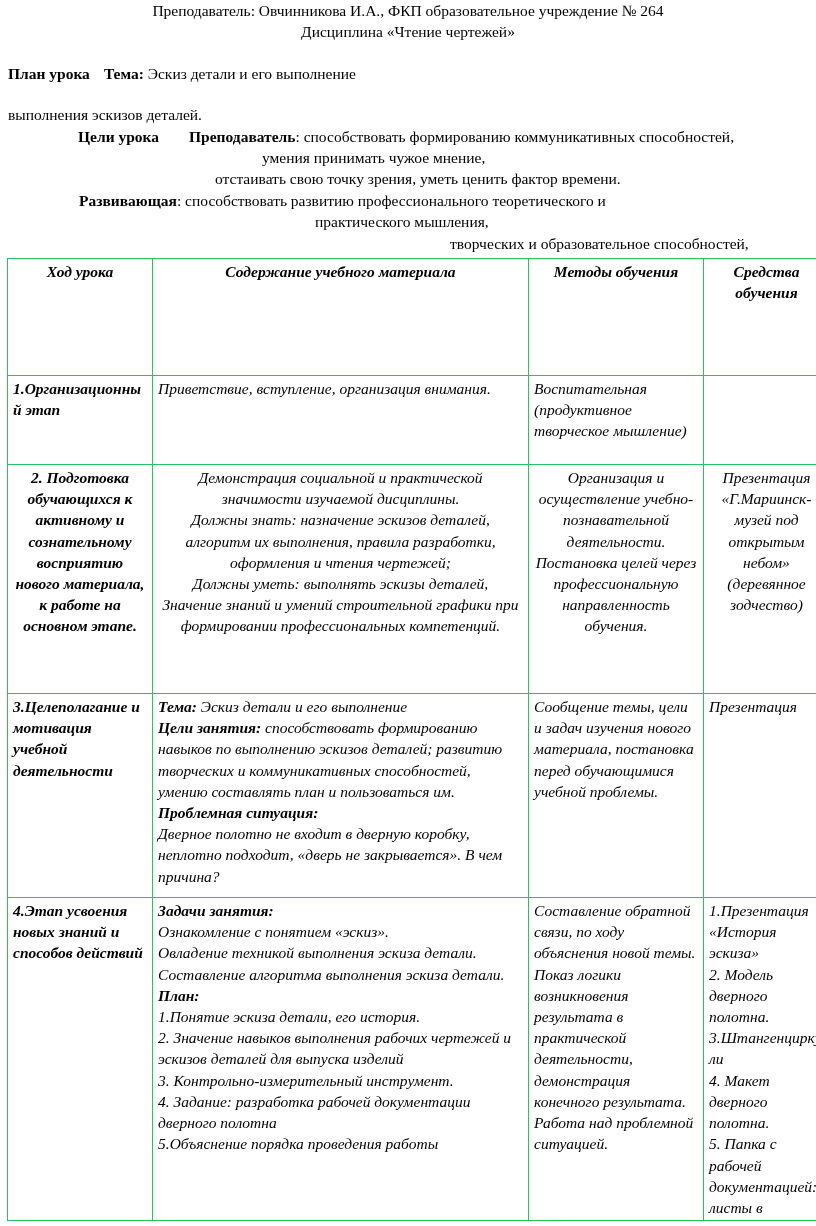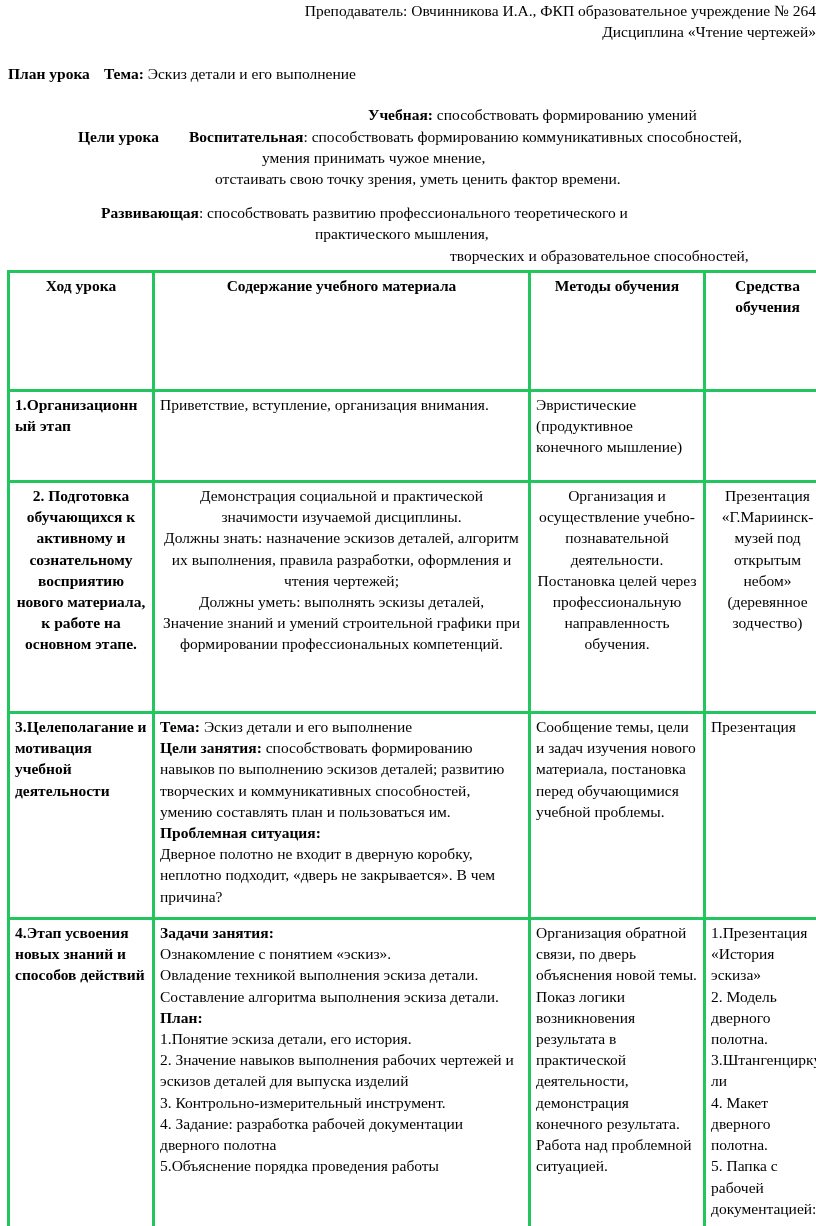--- a/index.html
+++ b/index.html
@@ -3,43 +3,44 @@
 <meta charset="utf-8">
 <style>
   html,body{margin:0;padding:0;background:#fff;}
   body{
     width:816px;height:1226px;overflow:hidden;
     font-family:"Liberation Serif", serif;
     font-size:15.5px;color:#000;
   }
   .page{width:816px;height:1226px;overflow:hidden;position:relative;}
   .line{line-height:21.4px;min-height:21.4px;padding-left:8px;white-space:nowrap;}
-  .center{text-align:right;padding-left:0;}
+  .center{text-align:center;padding-left:0;}
   .blank{height:20px;}
   .bold{font-weight:bold;}
   .ind-edu{padding-left:368px;}
   .ind-goals{padding-left:78px;}
   .ind-vosp2{padding-left:262px;}
   .ind-vosp3{padding-left:215px;}
-  .ind-razv{padding-left:101px;margin-top:12px;}
+  .ind-razv{padding-left:79px;}
   .ind-razv2{padding-left:315px;}
   .ind-razv3{padding-left:450px;}
   .ind-razv4{padding-left:250px;}
   .gap-sm{display:inline-block;width:14px;}
   .gap-md{display:inline-block;width:30px;}
   table.lesson-table{
     border-collapse:collapse;table-layout:fixed;
     width:822px;margin-left:7px;margin-top:4px;
   }
   .lesson-table td{
-    border:3px solid #22c55e;
+    border:1px solid #22c55e;
     vertical-align:top;
     padding:2px 5px 2px 5px;
     overflow-wrap:break-word;
     line-height:21.2px;
+    font-style:italic;
   }
   .c1{width:145px}.c2{width:376px}.c3{width:175px}.c4{width:126px}
   .hdr-row td{height:112px;font-weight:bold;text-align:center;}
   .r1 td{height:84px;}
   .r2 td{height:224px;text-align:center;}
   .r3 td{height:199px;}
   .r4 td{height:314px;}
   td.stage{font-weight:bold;margin-top:28px;}
   .para{margin:0;}
 </style>
@@ -51,27 +52,24 @@
   <div class="line center">Преподаватель: Овчинникова И.А., ФКП образовательное учреждение № 264</div>
   <div class="line center">Дисциплина «Чтение чертежей»</div>
   <div class="blank"></div>
 
   <div class="line">
     <span class="bold">План урока</span><span class="gap-sm"></span><span class="bold">Тема:</span>
     <span>Эскиз детали и его выполнение</span>
   </div>
   <div class="blank"></div>
 
-  <div class="line ind-edu">
-    <span class="bold">Учебная:</span>
-    <span>способствовать формированию умений</span>
-  </div>
+  <div class="line">выполнения эскизов деталей.</div>
 
   <div class="line ind-goals">
-    <span class="bold">Цели урока</span><span class="gap-md"></span><span class="bold">Воспитательная</span><span>: способствовать формированию коммуникативных способностей,</span>
+    <span class="bold">Цели урока</span><span class="gap-md"></span><span class="bold">Преподаватель</span><span>: способствовать формированию коммуникативных способностей,</span>
   </div>
   <div class="line ind-vosp2">умения принимать чужое мнение,</div>
   <div class="line ind-vosp3">отстаивать свою точку зрения, уметь ценить фактор времени.</div>
 
   <div class="line ind-razv">
     <span class="bold">Развивающая</span><span>: способствовать развитию  профессионального теоретического и</span>
   </div>
   <div class="line ind-razv2">практического мышления,</div>
   <div class="line ind-razv3">творческих и    образовательное способностей,</div>
 
@@ -87,21 +85,21 @@
         <tr class="hdr-row">
       <td>Ход урока</td>
       <td>Содержание учебного материала</td>
       <td>Методы обучения</td>
       <td>Средства обучения</td>
     </tr>
 
     <tr class="r1">
       <td class="stage">1.Организационный этап</td>
       <td>Приветствие, вступление, организация внимания.</td>
-      <td>Эвристические (продуктивное конечного мышление)</td>
+      <td>Воспитательная (продуктивное творческое мышление)</td>
       <td></td>
     </tr>
 
     <tr class="r2">
       <td class="stage">2. Подготовка обучающихся к активному и сознательному восприятию нового материала, к работе на основном этапе.</td>
       <td>
         <div class="para">Демонстрация социальной и практической значимости изучаемой дисциплины.</div>
         <div class="para">Должны знать: назначение эскизов деталей, алгоритм их выполнения, правила разработки, оформления и чтения чертежей;</div>
         <div class="para">Должны уметь: выполнять эскизы деталей,</div>
         <div class="para">Значение знаний  и умений строительной графики при формировании профессиональных компетенций.</div>
@@ -136,21 +134,21 @@
         <div class="para">Овладение техникой выполнения эскиза детали.</div>
         <div class="para">Составление алгоритма выполнения эскиза детали.</div>
         <div class="para bold">План:</div>
         <div class="para">1.Понятие эскиза детали, его история.</div>
         <div class="para">2. Значение навыков выполнения рабочих чертежей и эскизов деталей для выпуска изделий</div>
         <div class="para">3. Контрольно-измерительный инструмент.</div>
         <div class="para">4. Задание: разработка рабочей документации дверного полотна</div>
         <div class="para">5.Объяснение порядка проведения работы</div>
       </td>
       <td>
-        <div class="para">Организация обратной связи, по дверь объяснения новой темы.</div>
+        <div class="para">Составление обратной связи, по ходу объяснения новой темы.</div>
         <div class="para">Показ логики возникновения результата в практической деятельности, демонстрация конечного результата.</div>
         <div class="para">Работа над проблемной ситуацией.</div>
       </td>
       <td>
         <div class="para">1.Презентация «История эскиза»</div>
         <div class="para">2. Модель дверного полотна.</div>
         <div class="para">3.Штангенциркули</div>
         <div class="para">4. Макет дверного полотна.</div>
         <div class="para">5. Папка с рабочей документацией: листы в</div>
       </td>

